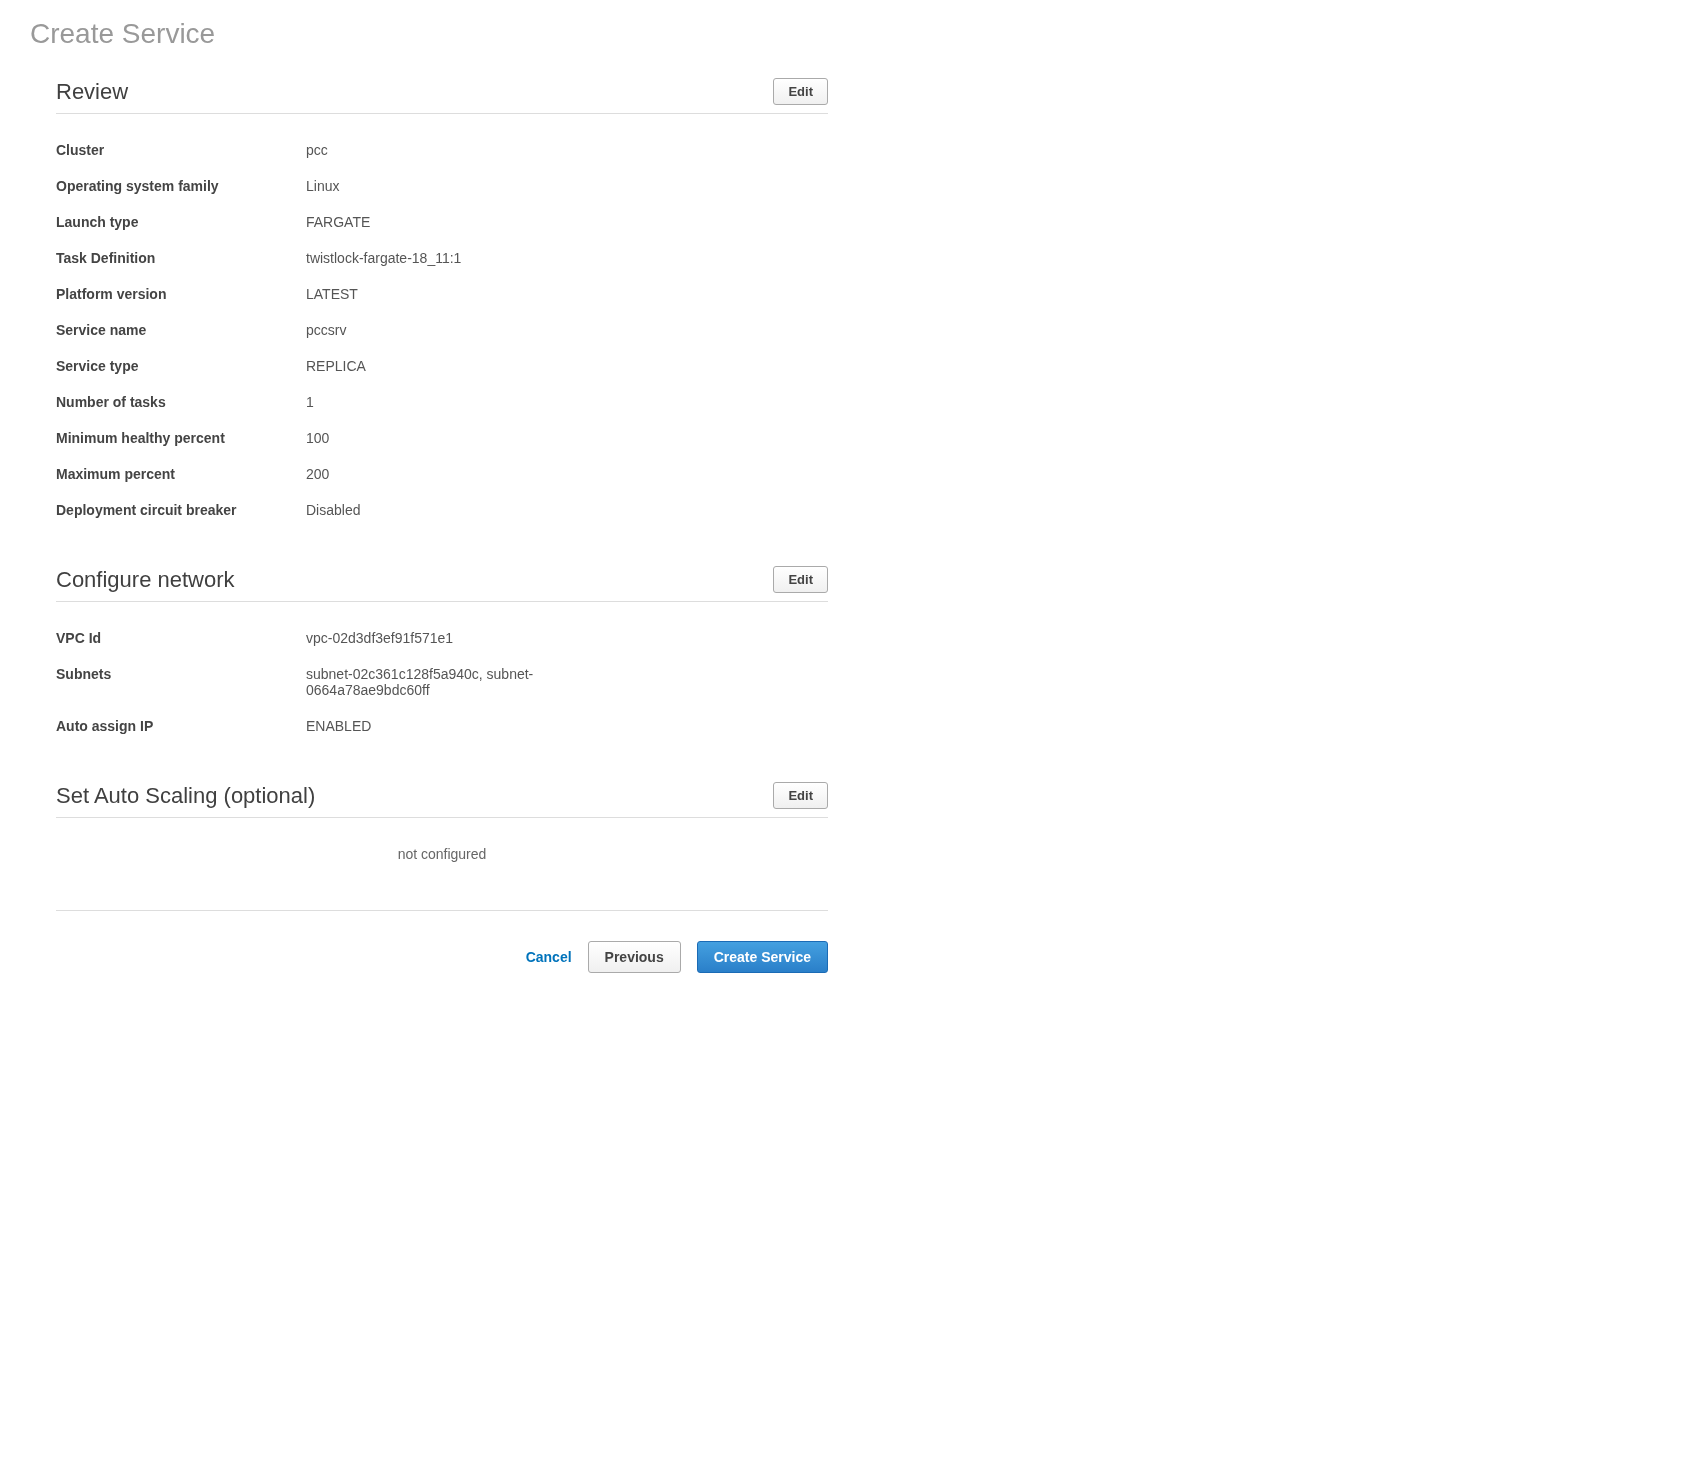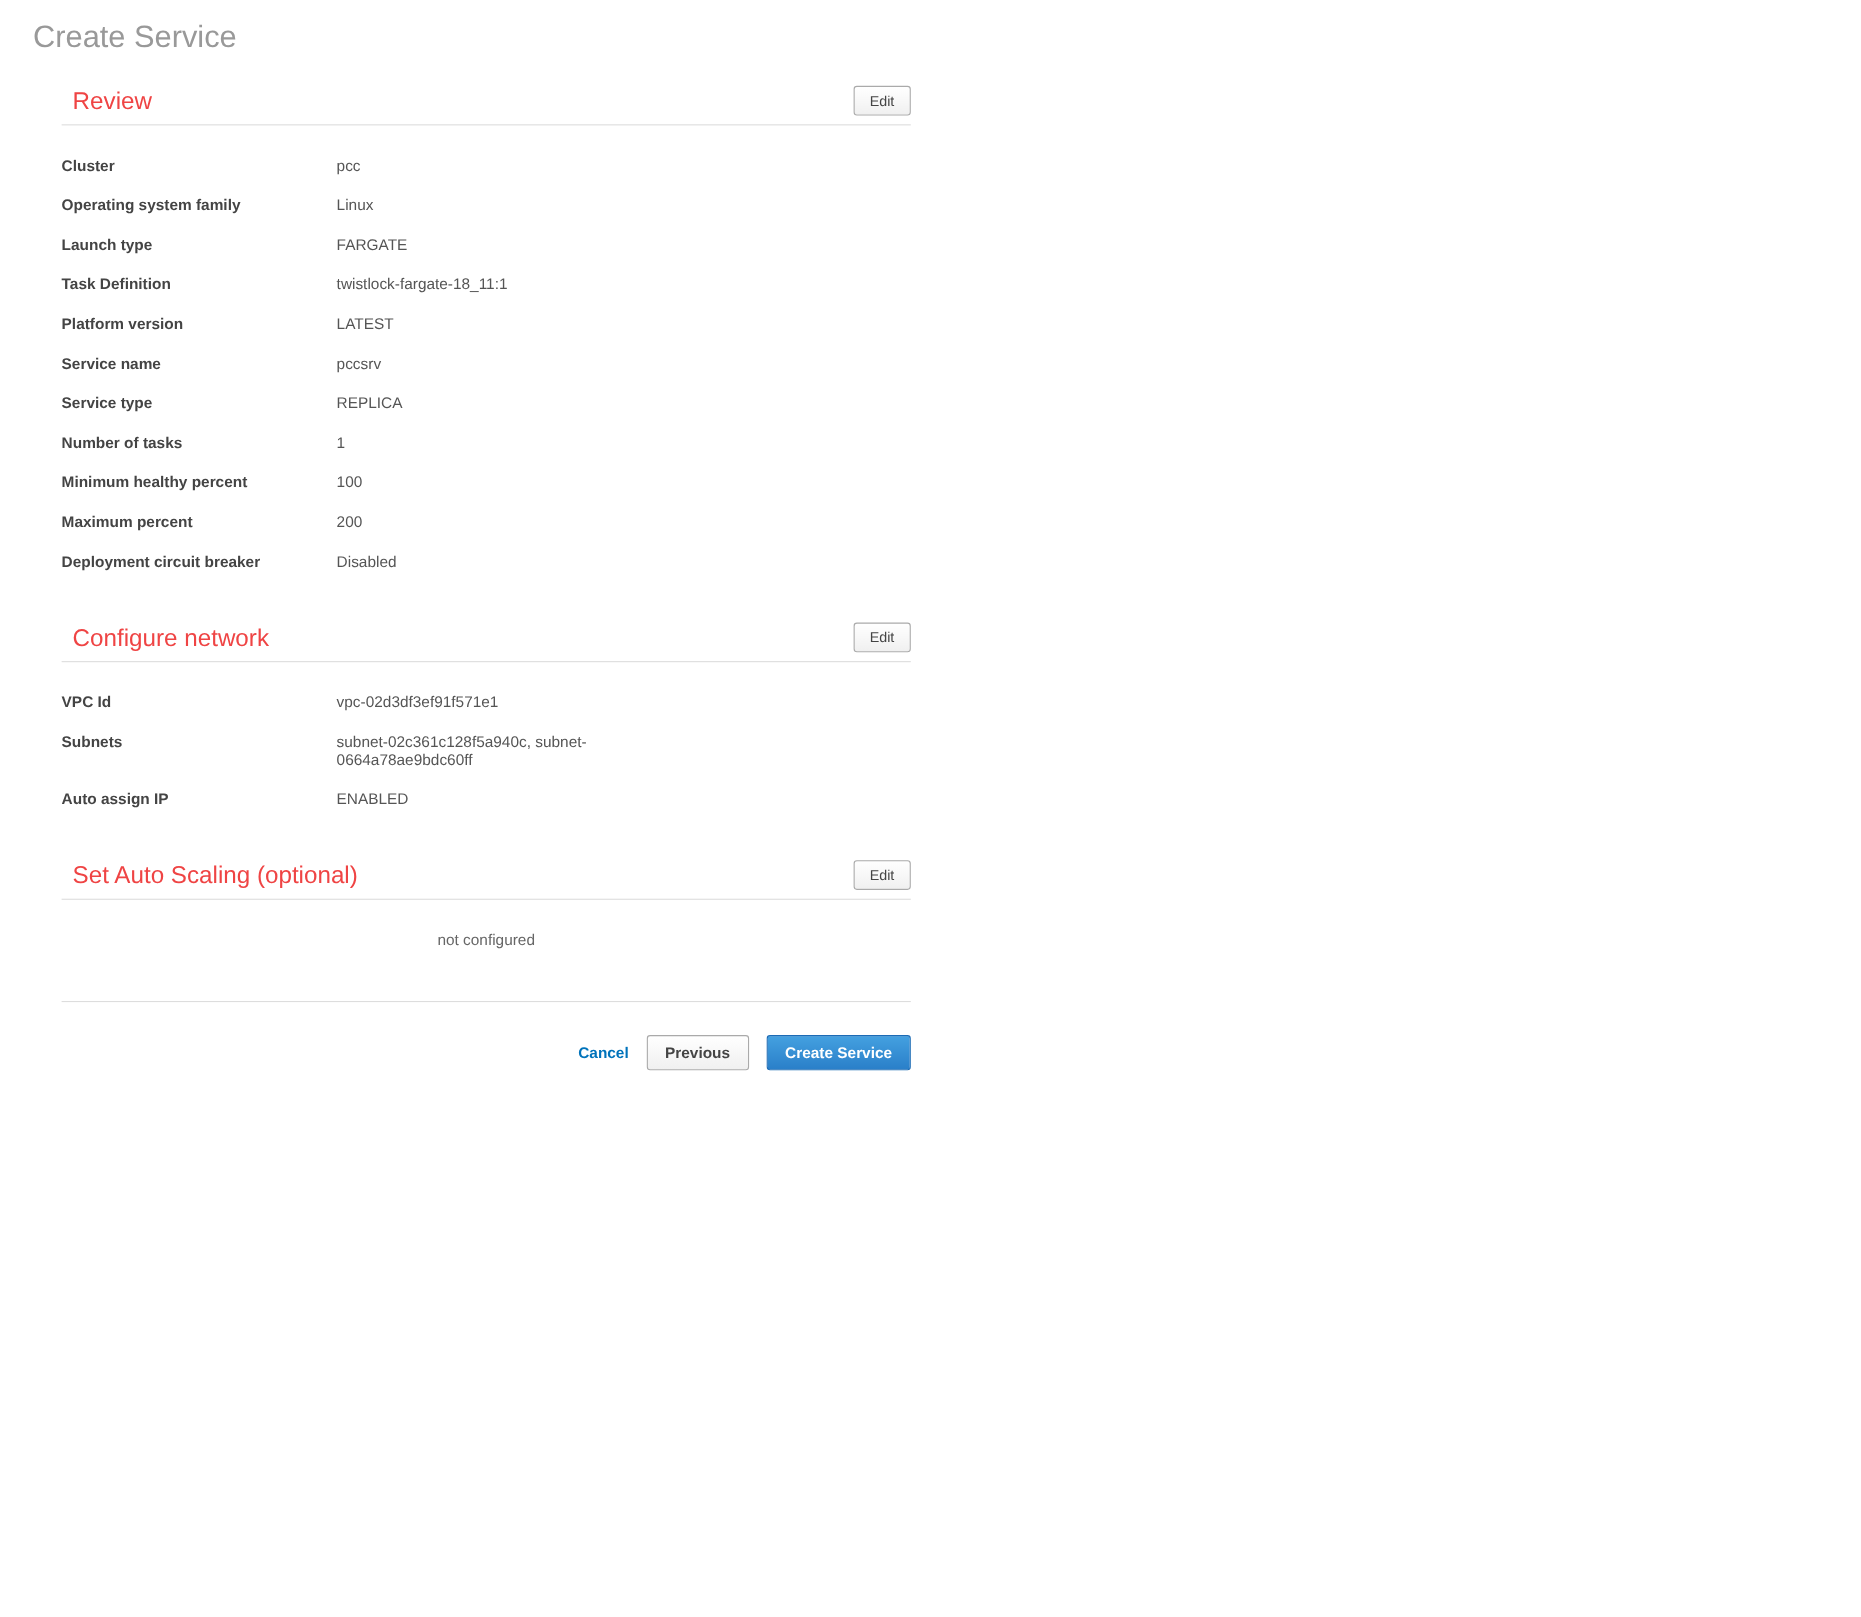--- a/index.html
+++ b/index.html
@@ -51,30 +51,29 @@
       display: flex;
       justify-content: space-between;
       align-items: flex-end;
       border-bottom: 1px solid #ddd;
       padding-bottom: 8px;
       margin-bottom: 18px;
     }
     .section-title {
       font-size: 22px;
       font-weight: 400;
-      color: #ef4444;
-      margin-left: 10px;
+      color: #404040;
     }
     .edit-btn {
       background: linear-gradient(#fff, #f0f0f0);
       border: 1px solid #aaa;
       border-radius: 3px;
       padding: 5px 14px;
       font-size: 13px;
-      font-weight: 400;
+      font-weight: 700;
       color: #444;
       cursor: pointer;
     }
     .fields { }
     .field-row {
       display: flex;
       padding: 10px 0;
     }
     .field-label {
       width: 250px;

